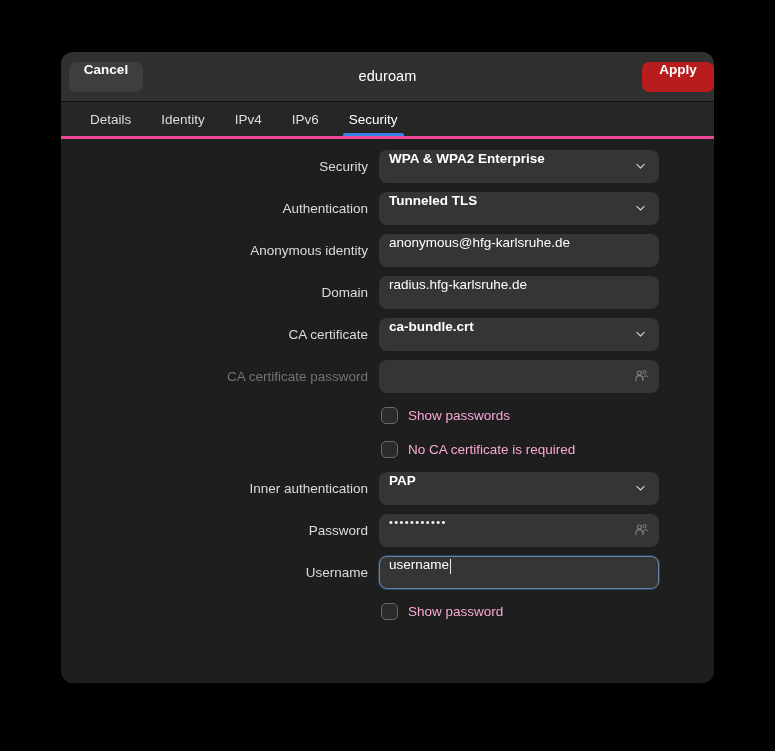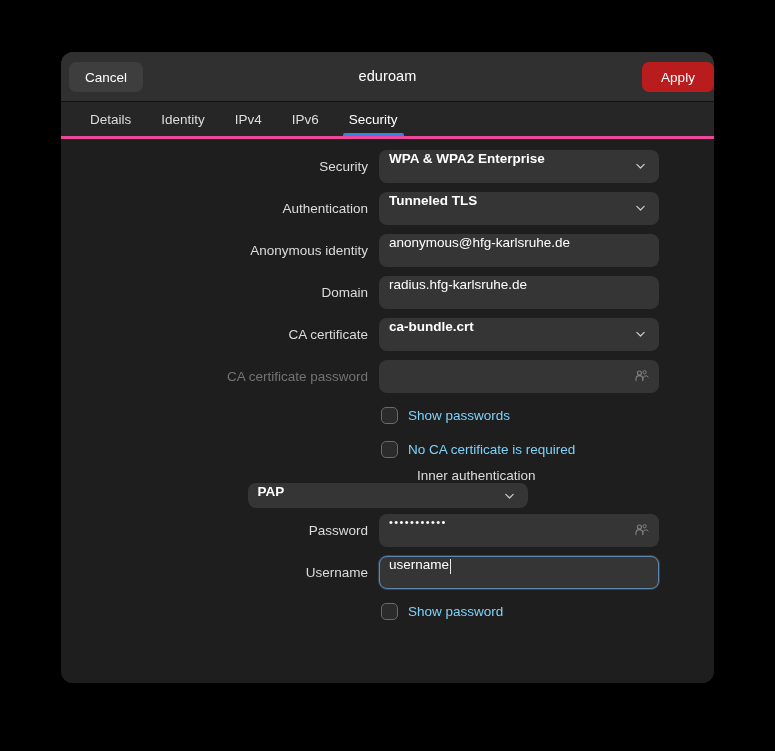--- a/index.html
+++ b/index.html
@@ -41,24 +41,24 @@
     font-size: 14.5px;
     font-weight: normal;
     letter-spacing: .1px;
   }
   .hb-btn {
     position: absolute;
     top: 10px;
     height: 30px;
     border-radius: 7px;
     font-size: 13.5px;
-    font-weight: normal;
+    font-weight: bold;
     color: #ffffff;
     display: flex;
-    align-items: center;
+    align-items: flex-start;
     justify-content: center;
     padding: 0 14px;
     cursor: pointer;
     user-select: none;
     box-sizing: border-box;
   }
   #cancel-btn {
     left: 8px;
     background: #3e3e3e;
     min-width: 74px;
@@ -208,21 +208,21 @@
     border-radius: 5px;
     background: #2b2b2b;
     box-sizing: border-box;
     margin-left: 2px;
     cursor: pointer;
     flex: none;
   }
   .checkrow .ctext {
     margin-left: 10px;
     font-size: 13.5px;
-    color: #7dd3fc;
+    color: #f9a8d4;
     white-space: nowrap;
     cursor: pointer;
   }
 </style>
 </head>
 <body>
 
 <div id="dialog">
 
   <div id="headerbar">
@@ -317,21 +317,21 @@
       <div class="checkbox"></div>
       <div class="ctext">Show passwords</div>
     </div>
 
     <div class="checkrow">
       <div class="spacer"></div>
       <div class="checkbox"></div>
       <div class="ctext">No CA certificate is required</div>
     </div>
 
-    <div class="row" style="margin-top:2px;flex-direction:column;">
+    <div class="row" style="margin-top:2px;">
       <div class="label">Inner authentication</div>
       <div class="field combo">
         <span class="value bold">PAP</span>
         <svg class="chevron" viewBox="0 0 16 16">
           <path d="M3.5 6 L8 10.5 L12.5 6" fill="none" stroke="#e0e0e0" stroke-width="1.6" stroke-linecap="round" stroke-linejoin="round"></path>
         </svg>
       </div>
     </div>
 
     <div class="row">

